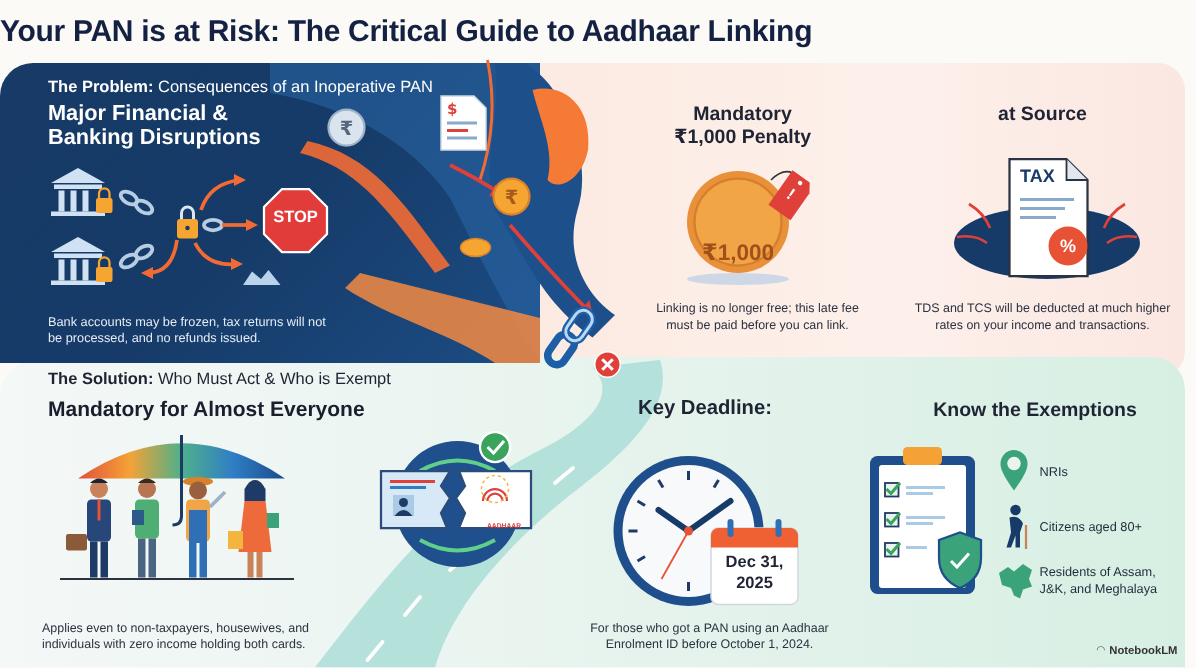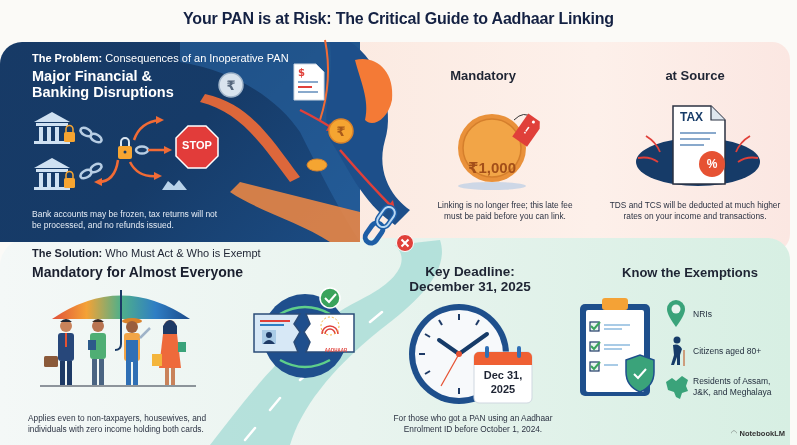--- a/index.html
+++ b/index.html
@@ -1,19 +1,19 @@
 <!DOCTYPE html>
 <html><head>
 <meta charset="utf-8">
 <style>
   * { box-sizing: border-box; margin: 0; padding: 0; }
   html, body { width: 797px; height: 445px; overflow: hidden; background: #fbfaf7; }
   body { position: relative; font-family: "Liberation Sans", "DejaVu Sans", sans-serif; color: #1d2433; }
 
-  .title { position: absolute; left: 0; right: 0; top: 10px; text-align: center; font-size: 16px; font-weight: bold; color: #142143; letter-spacing: -0.2px; }
+  .title { position: absolute; left: 0; right: 0; top: 10px; font-size: 20px; font-weight: bold; color: #142143; letter-spacing: -0.2px; }
 
   
   .panel-peach { position: absolute; left: 300px; top: 42px; width: 490px; height: 210px; border-radius: 18px; background: linear-gradient(90deg, #fbe9e0 0%, #fdf0ea 60%, #fbe7e2 100%); }
   
   .panel-green { position: absolute; left: 0; top: 238px; width: 790px; height: 207px; border-radius: 28px 22px 0 0; background: linear-gradient(90deg, #f4f8f7 0%, #e9f4ef 45%, #d7efe3 100%); }
   
   .panel-blue { position: absolute; left: 0; top: 42px; width: 360px; height: 200px; border-radius: 22px 0 0 0; background: linear-gradient(135deg, #173a66 0%, #163b68 50%, #1c4d85 100%); overflow: hidden; }
   .panel-blue .swoosh { position: absolute; }
 
   .section-label { position: absolute; font-size: 11px; }
@@ -155,22 +155,23 @@
   </g>
   <g stroke="#b9d8f3" stroke-width="2" fill="none">
     <rect x="18" y="4" width="12" height="22" rx="6" transform="rotate(35 24 15)"></rect>
   </g>
 </svg>
 <svg style="left:396px;top:234px" width="18" height="18">
   <circle cx="9" cy="9" r="8.5" fill="#e0403a" stroke="#fff" stroke-width="1"></circle>
   <path d="M5.5 5.5 L12.5 12.5 M12.5 5.5 L5.5 12.5" stroke="#fff" stroke-width="2"></path>
 </svg>
 
-<div class="card-title" style="left:408px;top:68px;width:150px;">
+<div class="card-title" style="left:420px;top:68px;width:150px;">
   <div>Mandatory</div>
+  <div>₹1,000 Penalty</div>
 </div>
 <svg style="left:458px;top:108px" width="82" height="82">
   <ellipse cx="34" cy="78" rx="34" ry="4" fill="#b9cde6" opacity="0.7"></ellipse>
   <circle cx="34" cy="40" r="34" fill="#e9913a"></circle>
   <circle cx="34" cy="40" r="29" fill="#f2a547" stroke="#d57f2c" stroke-width="1.5"></circle>
   <path d="M56 12 q10 -10 18 -2" stroke="#333" stroke-width="1" fill="none"></path>
   <g transform="rotate(35 70 20)">
     <path d="M62 8 h14 l4 6 v22 h-18 z" fill="#e0403a"></path>
     <circle cx="71" cy="12" r="1.5" fill="#fff"></circle>
   </g>
@@ -278,21 +279,20 @@
   </g>
   <g>
     <circle cx="80" cy="14" r="10" fill="#3aa35c" stroke="#fff" stroke-width="1.5"></circle>
     <path d="M75 14 l4 4 l7 -8" stroke="#fff" stroke-width="2" fill="none"></path>
   </g>
 </svg>
 <div style="position:absolute;left:318px;top:348px;width:36px;text-align:center;font-size:4.5px;font-weight:bold;color:#e0403a;">AADHAAR</div>
 
 <div class="card-title" style="left:400px;top:264px;width:140px;font-size:13.5px;">
   <div>Key Deadline:</div>
-  <div>December 31, 2025</div>
 </div>
 <svg style="left:407px;top:302px" width="104" height="104">
   <circle cx="52" cy="52" r="50" fill="#1e4f8c"></circle>
   <circle cx="52" cy="52" r="44" fill="#f7f9fb"></circle>
   <g stroke="#1e3a66" stroke-width="2">
     <line x1="52" y1="12" x2="52" y2="18"></line>
       <line x1="52" y1="86" x2="52" y2="92"></line>
     <line x1="12" y1="52" x2="18" y2="52"></line>
       <line x1="86" y1="52" x2="92" y2="52"></line>
     <line x1="32" y1="18" x2="35" y2="23"></line>

